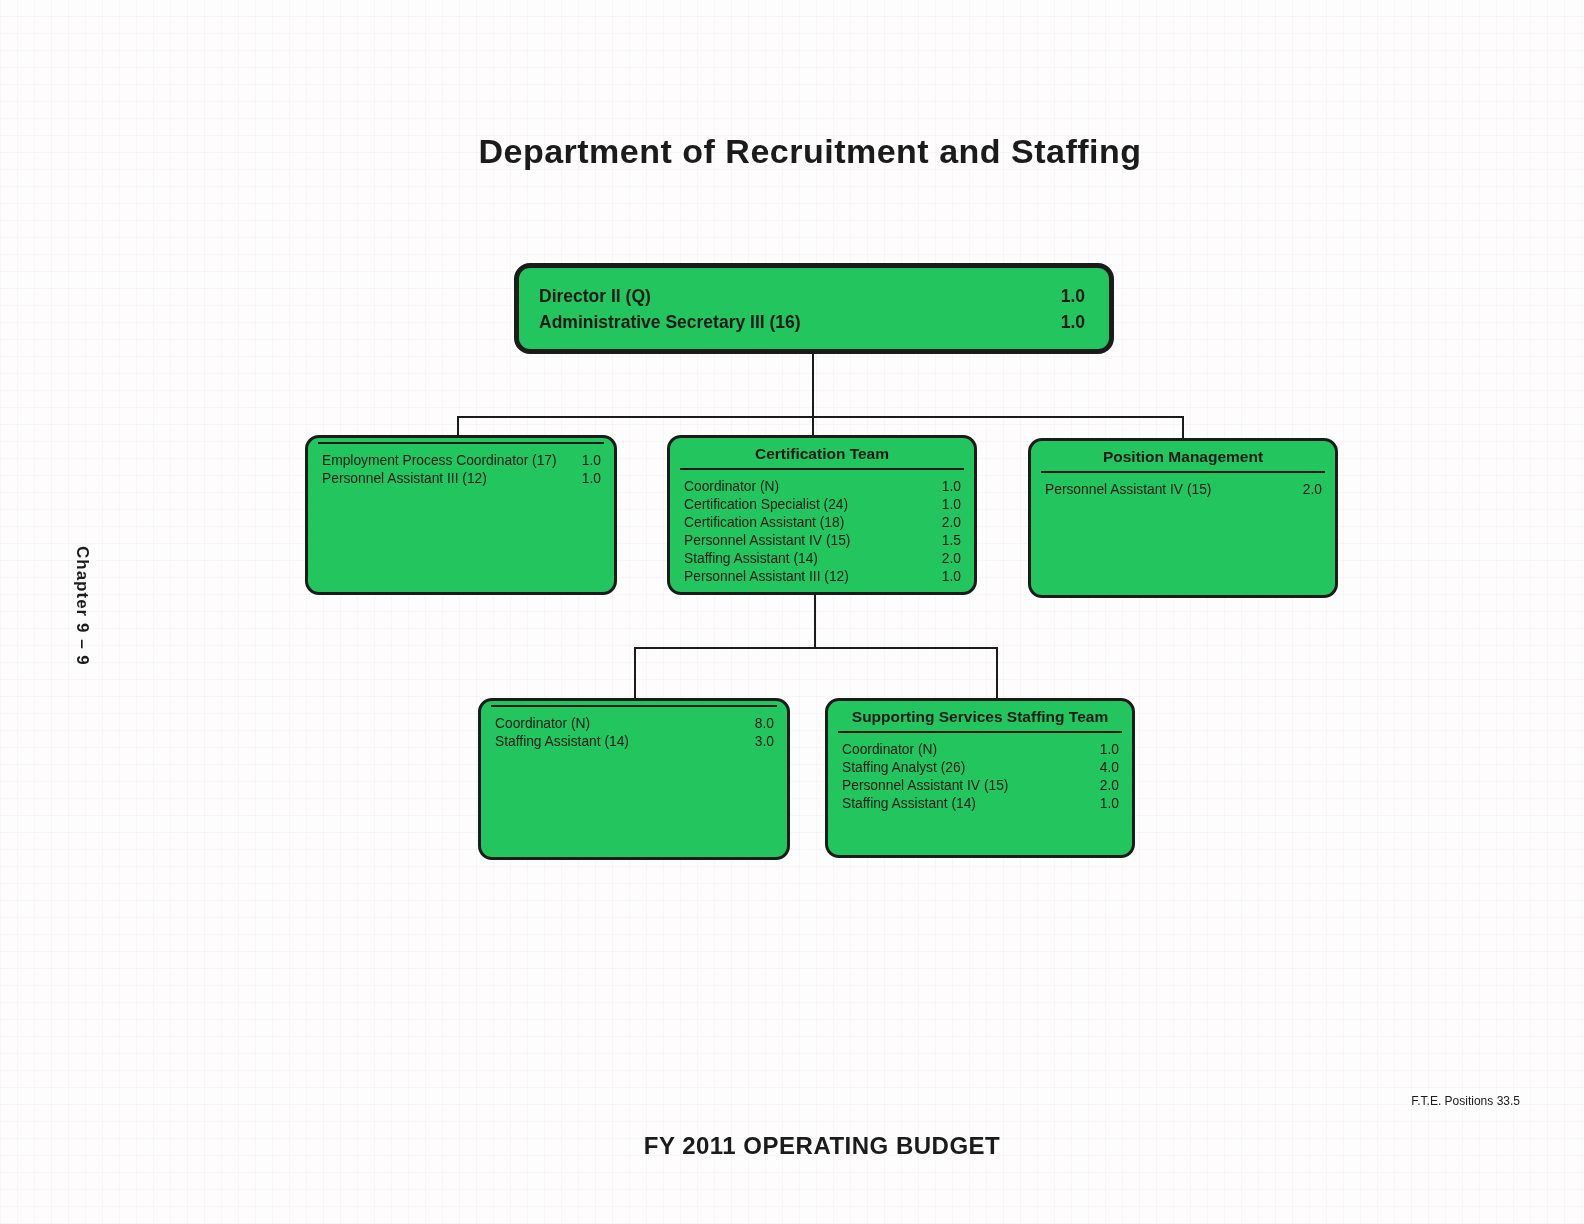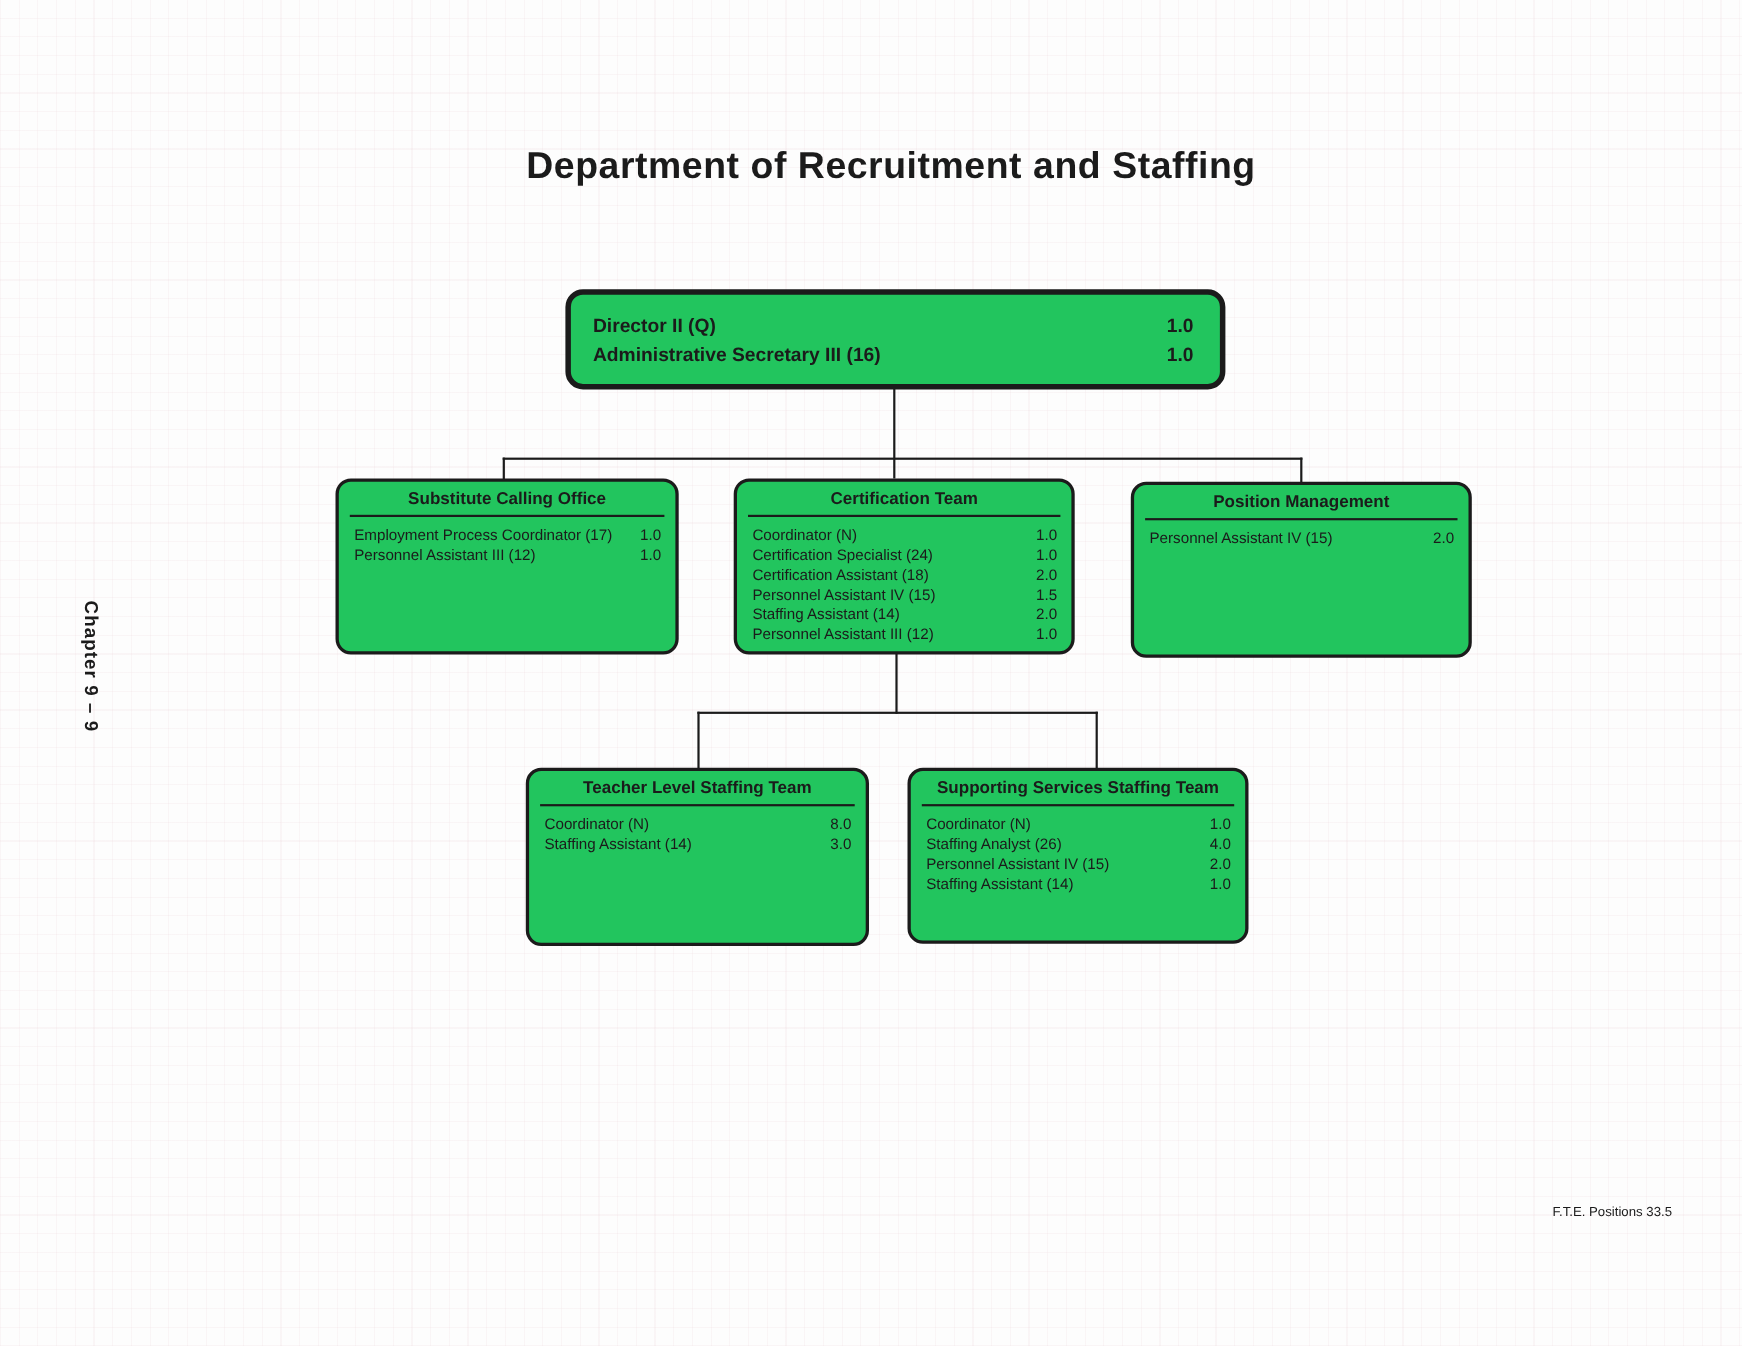--- a/index.html
+++ b/index.html
@@ -103,21 +103,20 @@
           <span>1.0</span>
         </div>
         <div class="prow">
           <span>Administrative Secretary III (16)</span>
           <span>1.0</span>
         </div>
       </div>
   </div>
 
   <div class="box" style="left:305px;top:435px;width:312px;height:160px;">
-    <div class="box-title">Substitute Calling Office</div>
     <div class="rule"></div>
     <div class="rows">
         <div class="prow">
           <span>Employment Process Coordinator (17)</span>
           <span>1.0</span>
         </div>
         <div class="prow">
           <span>Personnel Assistant III (12)</span>
           <span>1.0</span>
         </div>
@@ -160,21 +159,20 @@
     <div class="rule"></div>
     <div class="rows">
         <div class="prow">
           <span>Personnel Assistant IV (15)</span>
           <span>2.0</span>
         </div>
       </div>
   </div>
 
   <div class="box" style="left:478px;top:698px;width:312px;height:162px;">
-    <div class="box-title">Teacher Level Staffing Team</div>
     <div class="rule"></div>
     <div class="rows">
         <div class="prow">
           <span>Coordinator (N)</span>
           <span>8.0</span>
         </div>
         <div class="prow">
           <span>Staffing Assistant (14)</span>
           <span>3.0</span>
         </div>
@@ -199,14 +197,15 @@
         </div>
         <div class="prow">
           <span>Staffing Assistant (14)</span>
           <span>1.0</span>
         </div>
       </div>
   </div>
 
   <div class="abs" id="chapter-label">Chapter 9 – 9</div>
   <div class="abs" id="fte-note">F.T.E. Positions 33.5</div>
+  <div class="abs" id="footer-title">FY 2011 OPERATING BUDGET</div>
 
 </div>
 
 </body></html>

